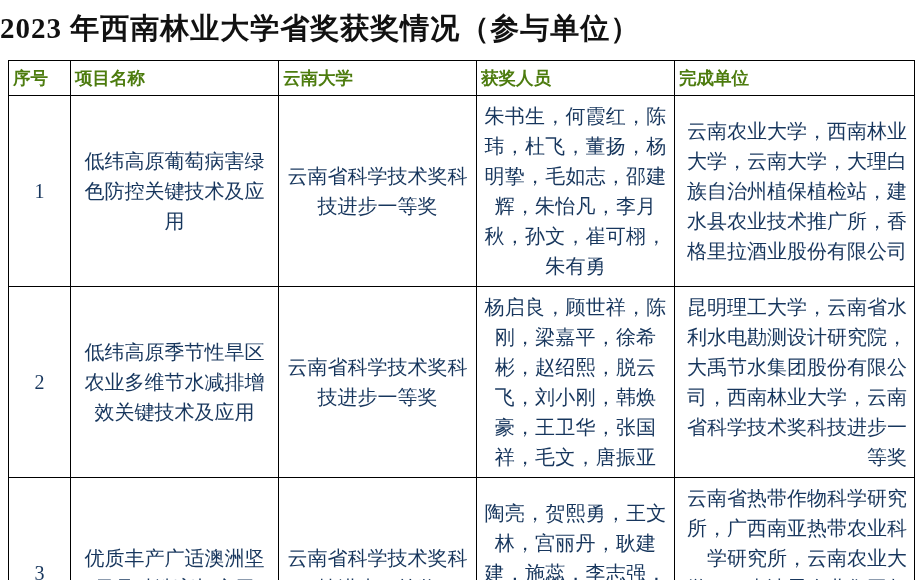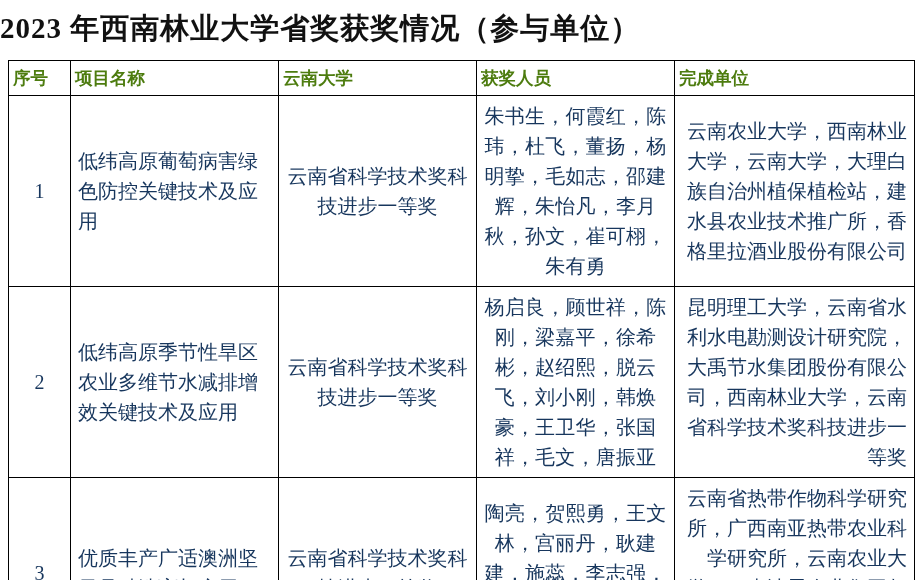--- a/index.html
+++ b/index.html
@@ -59,21 +59,21 @@
   .col-level { width: 198px; }
   .col-ppl   { width: 198px; }
   .col-org   { width: 240px; }
 
   td.c-idx {
     text-align: center;
     color: #17365d;
     font-size: 16.5px;
   }
   td.c-proj {
-    text-align: left;
+    text-align: center;
     color: #17365d;
   }
   td.c-level {
     text-align: center;
     color: #17365d;
   }
   td.c-ppl {
     text-align: center;
     color: #17365d;
     letter-spacing: 0.2px;

